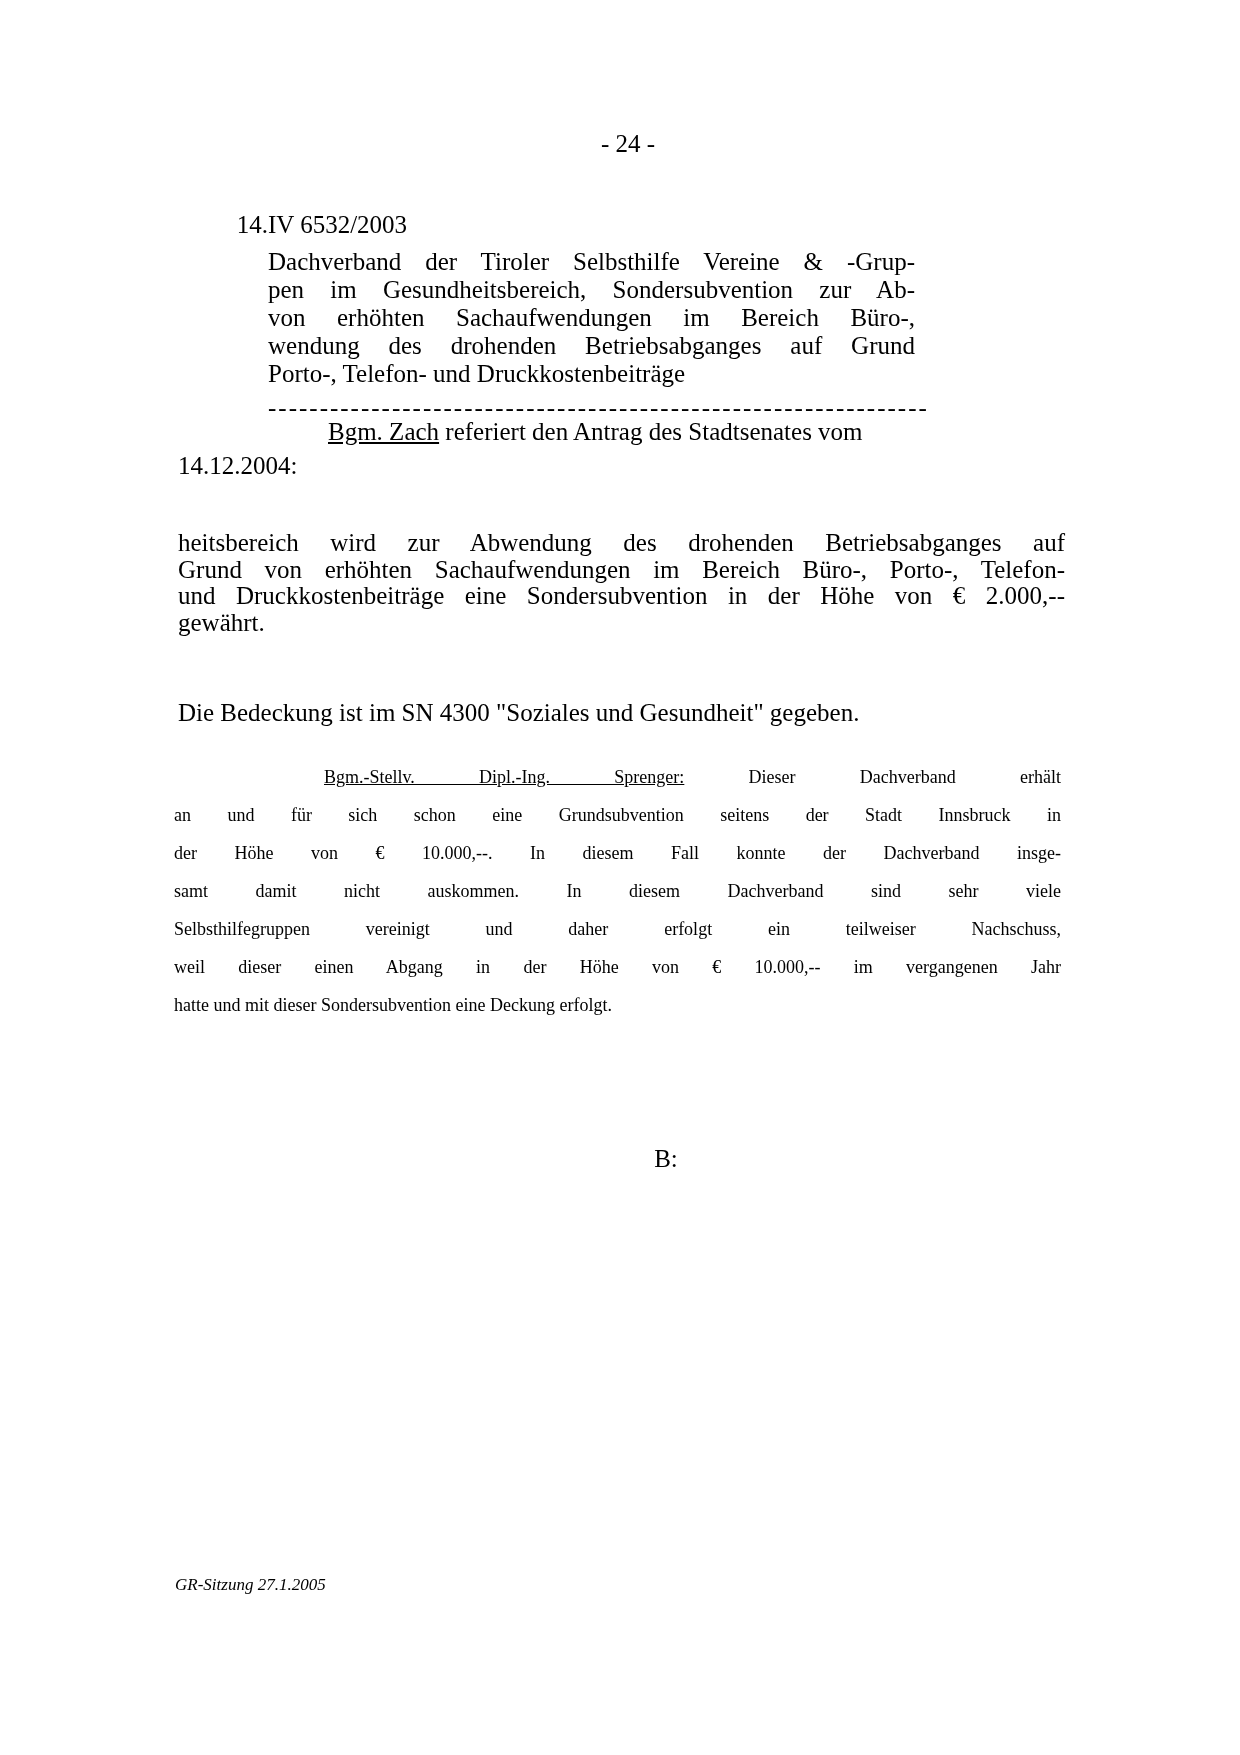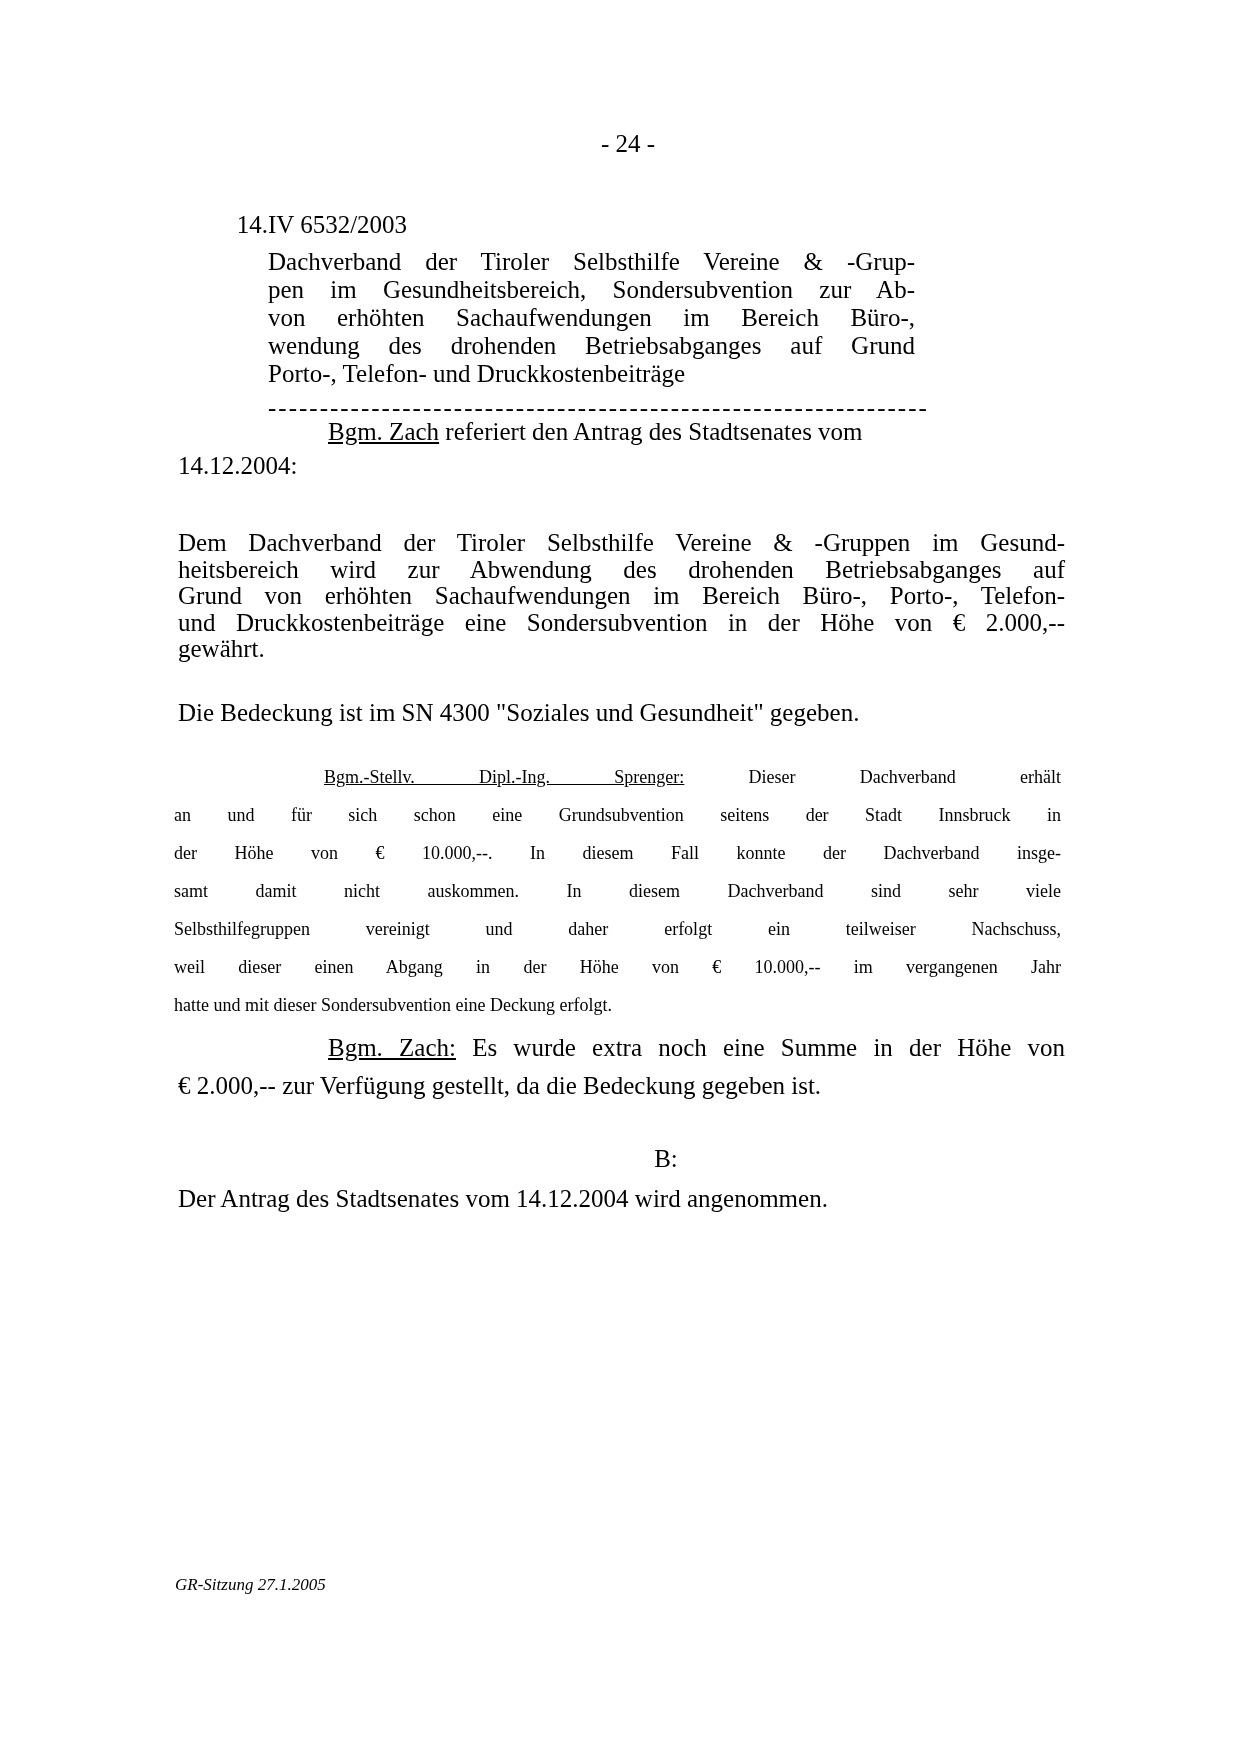--- a/index.html
+++ b/index.html
@@ -43,47 +43,39 @@
       <div class="jline">wendung des drohenden Betriebsabganges auf Grund</div>
       <div>Porto-, Telefon- und Druckkostenbeiträge</div>
     </div>
 
   <div id="separator" class="blk">----------------------------------------------------------------------</div>
 
   <div id="intro" class="blk"><span class="u">Bgm. Zach</span><span> referiert den Antrag des Stadtsenates vom
 14.12.2004:</span></div>
 
   <div id="para1" class="blk">
-      <div class="jline">Dem Dachverband der Tiroler Selbsthilfe Vereine &amp; -Gruppen im Gesund-</div>
       <div class="jline">heitsbereich wird zur Abwendung des drohenden Betriebsabganges auf</div>
       <div class="jline">Grund von erhöhten Sachaufwendungen im Bereich Büro-, Porto-, Telefon-</div>
       <div class="jline">und Druckkostenbeiträge eine Sondersubvention in der Höhe von € 2.000,--</div>
       <div>gewährt.</div>
     </div>
 
   <div id="coverage" class="blk">Die Bedeckung ist im SN 4300 "Soziales und Gesundheit" gegeben.</div>
 
   <div id="speech0" class="blk">
     <div class="jline first-indent"><span class="u">Bgm.-Stellv. Dipl.-Ing. Sprenger:</span><span> Dieser Dachverband erhält</span></div>
     <div>
         <div class="jline">an und für sich schon eine Grundsubvention seitens der Stadt Innsbruck in</div>
         <div class="jline">der Höhe von € 10.000,--. In diesem Fall konnte der Dachverband insge-</div>
         <div class="jline">samt damit nicht auskommen. In diesem Dachverband sind sehr viele</div>
         <div class="jline">Selbsthilfegruppen vereinigt und daher erfolgt ein teilweiser Nachschuss,</div>
         <div class="jline">weil dieser einen Abgang in der Höhe von € 10.000,-- im vergangenen Jahr</div>
         <div>hatte und mit dieser Sondersubvention eine Deckung erfolgt.</div>
       </div>
   </div>
 
-  <div id="speech1" class="blk">
-    <div class="jline first-indent"><span class="u">Bgm. Zach:</span><span> Es wurde extra noch eine Summe in der Höhe von</span></div>
-    <div>
-        <div>€ 2.000,-- zur Verfügung gestellt, da die Bedeckung gegeben ist.</div>
-      </div>
-  </div>
 
   <div id="bline" class="blk">B:</div>
 
-  <div id="restext" class="blk">Der Antrag des Stadtsenates vom 14.12.2004 wird angenommen.</div>
 
   <div id="footer" class="blk">GR-Sitzung 27.1.2005</div>
 
 </div>
 
 </body></html>

